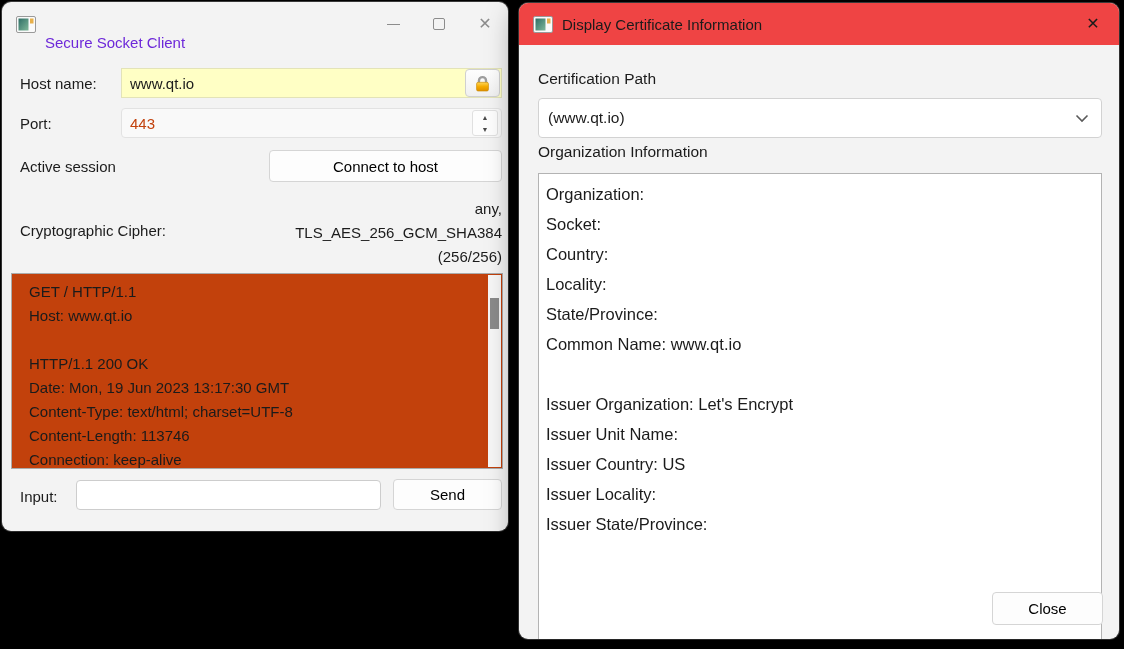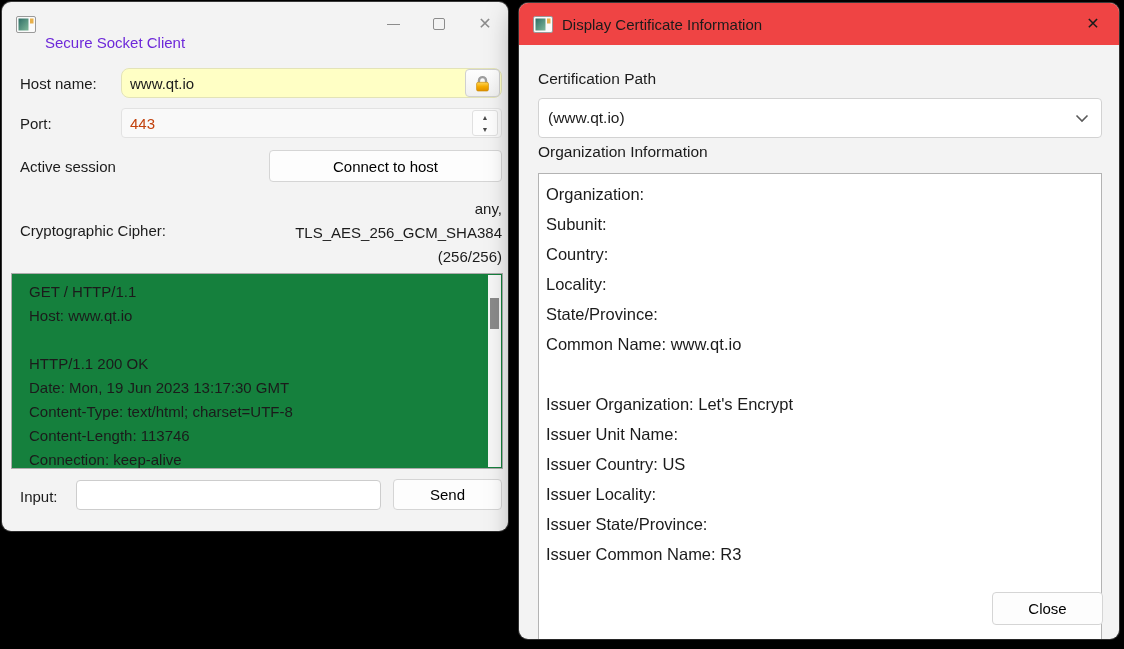--- a/index.html
+++ b/index.html
@@ -26,21 +26,21 @@
   .win-right .cap-btn { color:#1b1b1b; font-size:17px; width:52px; }
   .min-glyph { display:block; width:13px; height:0; border-top:1.6px solid #8c8c8c; }
   .max-glyph { display:block; width:12px; height:12px; border:1.6px solid #8c8c8c; border-radius:2px; }
   .x-glyph { font-size:16px; line-height:1; }
 
   label, .lbl { font-size:15px; color:#1b1b1b; }
 
   .row-abs { position:absolute; }
 
   .host-field { position:absolute; left:119px; top:66px; width:381px; height:30px;
-                background:#ffffc5; border:1px solid #e3e3b8; border-radius:8px;
+                background:#ffffc5; border:1px solid #e3e3b8; border-radius:0;
                 font-size:15px; color:#1b1b1b; padding:0 40px 0 8px;
                 font-family:inherit; outline:none; }
   .lock-btn { position:absolute; left:463px; top:67px; width:35px; height:28px;
               background:linear-gradient(#fefefe,#f0f0f0); border:1px solid #d0d0d0;
               border-radius:4px; display:flex; align-items:center; justify-content:center; }
 
   .spinbox { position:absolute; left:119px; top:106px; width:381px; height:30px;
              background:#f9f9f9; border:1px solid #e2e2e2; border-radius:4px;
              display:flex; align-items:center; }
   .spin-value { font-size:15px; color:#c2410c; padding-left:8px; flex:1; }
@@ -52,21 +52,21 @@
   .btn { background:#fdfdfd; border:1px solid #d5d5d5; border-radius:4px;
          font-size:15px; color:#000000; font-family:inherit; display:flex;
          align-items:center; justify-content:center; }
   .connect-btn { position:absolute; left:267px; top:148px; width:233px; height:32px; }
 
   .cipher-value { position:absolute; right:6px; top:195px; width:300px;
                   text-align:right; font-size:15px; color:#1b1b1b;
                   white-space:pre-line; line-height:24px; }
 
   .log-area { position:absolute; left:9px; top:271px; width:492px; height:196px;
-              background:#15803d; border:1px solid #ababab; overflow:hidden; }
+              background:#c2410c; border:1px solid #ababab; overflow:hidden; }
   .log-lines { padding:6px 16px 0 17px; }
   .log-lines .line { font-size:15px; color:#1b1b1b; line-height:24px; white-space:nowrap; }
   .scrollbar { position:absolute; top:1px; right:1px; bottom:1px; width:13px;
                background:#f6f6f6; }
   .scroll-thumb { position:absolute; left:2px; top:23px; width:9px; height:31px;
                   background:#8a8a8a; }
 
   .input-field { position:absolute; left:74px; top:478px; width:305px; height:30px;
                  background:#fff; border:1px solid #cdcdcd; border-radius:4px;
                  font-size:15px; color:#1b1b1b; padding:0 8px; font-family:inherit; outline:none; }
@@ -201,31 +201,30 @@
           <polyline points="1.5,1.5 7,7 12.5,1.5" fill="none" stroke="#5a5a5a" stroke-width="1.6"></polyline>
         </svg>
       </span>
     </div>
 
     <span class="lbl row-abs" style="left:19px; top:140px; font-size:15.5px;">Organization Information</span>
 
     <div class="cert-area">
       <div class="cert-lines">
           <div class="line">Organization:</div>
-          <div class="line">Subunit:</div>
+          <div class="line">Socket:</div>
           <div class="line">Country:</div>
           <div class="line">Locality:</div>
           <div class="line">State/Province:</div>
           <div class="line">Common Name: www.qt.io</div>
           <div class="line">&nbsp;</div>
           <div class="line">Issuer Organization: Let's Encrypt</div>
           <div class="line">Issuer Unit Name:</div>
           <div class="line">Issuer Country: US</div>
           <div class="line">Issuer Locality:</div>
           <div class="line">Issuer State/Province:</div>
-          <div class="line">Issuer Common Name: R3</div>
         </div>
     </div>
 
     <button class="btn close-btn">Close</button>
   </div>
 
 </div>
 
 </body></html>

